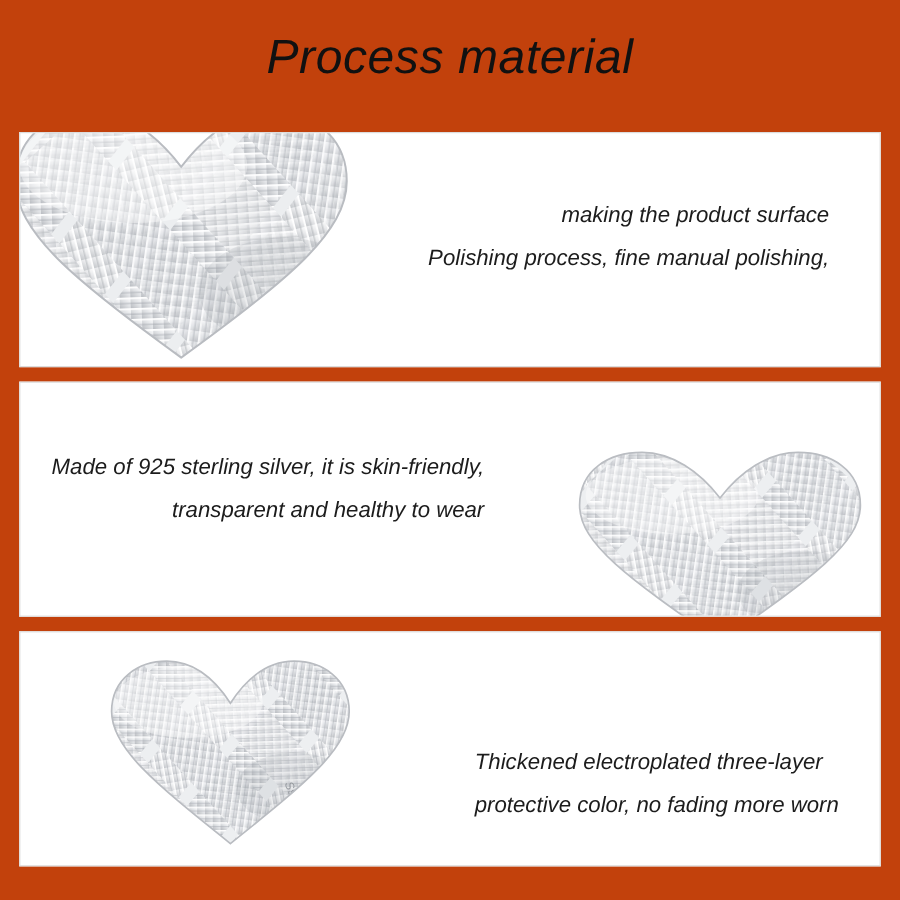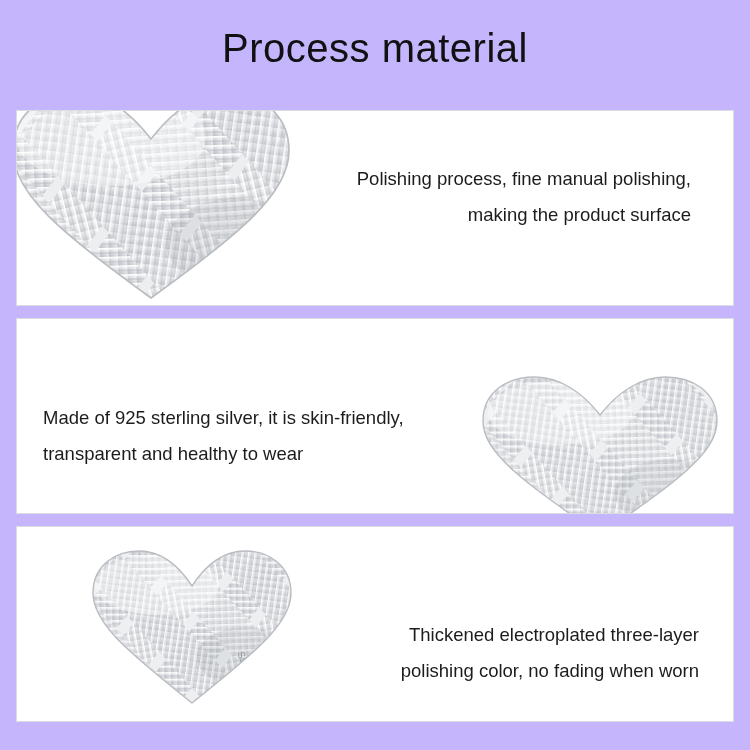--- a/index.html
+++ b/index.html
@@ -11,21 +11,22 @@
     height: 750px;
     background: #ffffff;
     font-family: "Liberation Sans", sans-serif;
     color: #1a1a1a;
     overflow: hidden;
   }
   .page {
     position: relative;
     width: 750px;
     height: 750px;
-    background: #c4b5fd;
+    background: #c2410c;
+    font-style: italic;
   }
   .page-title {
     position: absolute;
     top: 26px;
     left: 0;
     width: 750px;
     text-align: center;
     font-size: 40px;
     font-weight: 400;
     letter-spacing: 0.5px;
@@ -53,27 +54,27 @@
     color: #1c1c1c;
     white-space: nowrap;
   }
   .card-1 .card-text {
     right: 42px;
     top: 50px;
     text-align: right;
   }
   .card-2 .card-text {
     left: 26px;
-    top: 81px;
-    text-align: left;
+    top: 52px;
+    text-align: right;
   }
   .card-3 .card-text {
     right: 34px;
     top: 90px;
-    text-align: right;
+    text-align: left;
   }
   .card-text .line { display: block; }
 
   
   .art {
     position: absolute;
     pointer-events: none;
   }
   .art-1 {
     left: -16px;
@@ -149,22 +150,22 @@
           <rect x="244" y="-20" width="52" height="320" fill="url(#weave1b)" transform="rotate(-42 150 110)"></rect>
         </g>
 
         <ellipse cx="110" cy="55" rx="95" ry="48" fill="#ffffff" opacity="0.40"></ellipse>
         <ellipse cx="235" cy="160" rx="70" ry="45" fill="#8f949a" opacity="0.16"></ellipse>
       </g>
       <path d="M150 215 C 60 150, 12 110, 12 68 C 12 30, 42 10, 74 10 C 104 10, 130 30, 150 56 C 170 30, 196 10, 226 10 C 258 10, 288 30, 288 68 C 288 110, 240 150, 150 215 Z" fill="none" stroke="#b9bcc1" stroke-width="1.6"></path>
     </svg>
 
     <div class="card-text">
+      <span class="line">making the product surface</span>
       <span class="line">Polishing process, fine manual polishing,</span>
-      <span class="line">making the product surface</span>
     </div>
   </div>
 
   <div class="card card-2">
 
     <svg class="art art-2" viewBox="0 0 250 170">
       <defs>
         <clipPath id="heartClip2">
           <path d="M125 162 C 48 108, 8 80, 8 48 C 8 18, 33 4, 60 4 C 85 4, 108 20, 125 42 C 142 20, 165 4, 190 4 C 217 4, 242 18, 242 48 C 242 80, 202 108, 125 162 Z"></path>
         </clipPath>
@@ -268,17 +269,17 @@
         </g>
         <ellipse cx="70" cy="40" rx="62" ry="30" fill="#ffffff" opacity="0.38"></ellipse>
         <ellipse cx="158" cy="112" rx="48" ry="30" fill="#8f949a" opacity="0.15"></ellipse>
         <text x="150" y="108" font-family="'Liberation Sans', sans-serif" font-size="10" fill="#8c9096" opacity="0.85" transform="rotate(68 150 108)">S925</text>
       </g>
       <path d="M105 158 C 40 106, 6 78, 6 48 C 6 20, 29 6, 52 6 C 74 6, 92 21, 105 41 C 118 21, 136 6, 158 6 C 181 6, 204 20, 204 48 C 204 78, 170 106, 105 158 Z" fill="none" stroke="#b9bcc1" stroke-width="1.4"></path>
     </svg>
 
     <div class="card-text">
       <span class="line">Thickened electroplated three-layer</span>
-      <span class="line">polishing color, no fading when worn</span>
+      <span class="line">protective color, no fading more worn</span>
     </div>
   </div>
 
 </div>
 
 </body></html>

